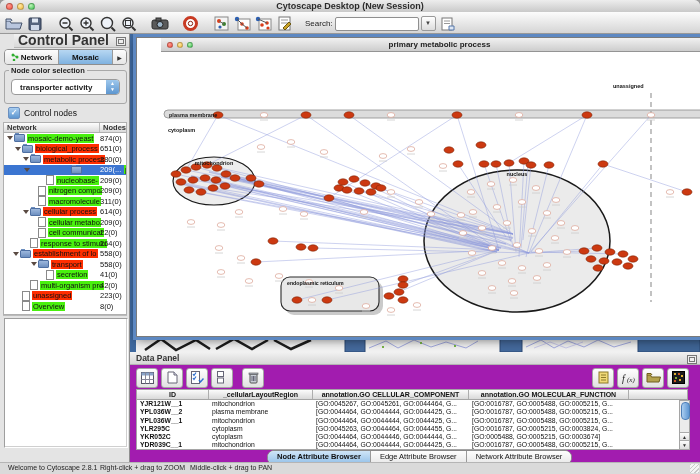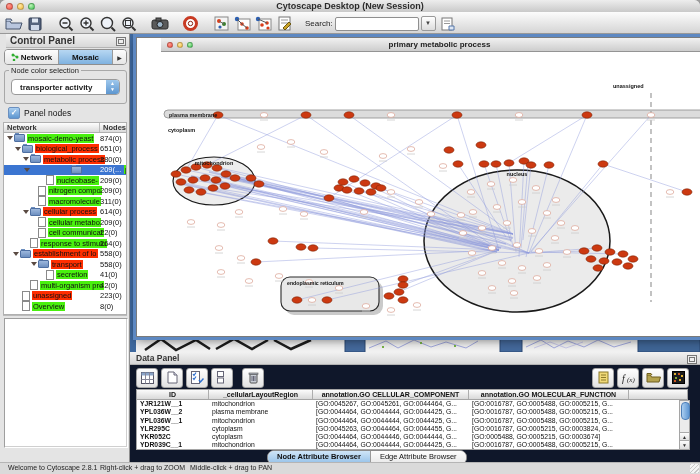--- a/index.html
+++ b/index.html
@@ -24,36 +24,36 @@
   .tgap{width:10px;flex:0 0 auto;}
   #searchwrap{display:flex;align-items:center;margin-left:10px;gap:2px;}
   #searchlabel{font-size:8px;color:#222;}
   #searchinput{width:78px;height:12px;border:1px solid #8f8f8f;border-radius:2px;background:#fff;
     font-size:8px;padding:0 2px;font-family:"Liberation Sans",sans-serif;}
   #searchdrop{width:13px;height:13px;border:1px solid #9a9a9a;border-radius:2px;
     background:linear-gradient(#fff,#dcdcdc);font-size:6px;line-height:12px;text-align:center;color:#444;}
   
   #controlpanel{position:absolute;left:0;top:34px;width:130px;height:429px;
     background:#e4e4e4;border-right:1px solid #8f8f8f;box-sizing:border-box;}
-  #cp-header{position:absolute;top:0;left:6px;right:0;height:13px;
+  #cp-header{position:absolute;top:0;left:14px;right:0;height:13px;
     background:linear-gradient(#f2f2f2,#d8d8d8);border-bottom:1px solid #b5b5b5;
-    font-weight:bold;font-size:10px;line-height:13px;padding-left:4px;color:#333;}
+    font-weight:bold;font-size:14px;line-height:13px;padding-left:4px;color:#333;}
   .floaticon{position:absolute;right:3px;top:3px;width:8px;height:7px;border:1px solid #777;background:#eee;}
   .floaticon:before{content:"";position:absolute;left:1px;top:1px;width:4px;height:3px;border:1px solid #777;}
   #cp-tabs{position:absolute;top:15px;left:4px;width:121px;height:14px;display:flex;
     border:1px solid #8e8e8e;border-radius:4px;overflow:hidden;background:#f4f4f4;}
   .cptab{flex:1;display:flex;align-items:center;justify-content:center;gap:2px;
     font-size:8px;font-weight:bold;background:linear-gradient(#fdfdfd,#e6e6e6);border-right:1px solid #9a9a9a;}
   .cptab.sel{background:linear-gradient(#b7d7f2,#7fb2e0);}
   .cptab-arrow{flex:0 0 13px;display:flex;align-items:center;justify-content:center;
     font-size:6px;color:#333;background:linear-gradient(#fdfdfd,#e6e6e6);}
   #groupbox{position:absolute;top:36px;left:4px;width:121px;height:32px;
     border:1px solid #a8a8a8;border-radius:3px;}
   #grouplegend{position:absolute;top:-5px;left:4px;background:#e4e4e4;padding:0 2px;
-    font-size:7.5px;font-weight:normal;color:#222;text-align:right;}
+    font-size:7.5px;font-weight:bold;color:#222;text-align:right;}
   #combo{position:absolute;top:8px;left:6px;width:107px;height:14px;border:1px solid #9a9a9a;
     border-radius:4px;background:#fff;display:flex;align-items:center;overflow:hidden;}
   #combo .val{flex:1;font-size:8px;padding-left:8px;font-weight:bold;color:#222;white-space:nowrap;}
   #combo .arrows{width:13px;align-self:stretch;background:linear-gradient(#9ec7ec,#5d96d0);
     color:#fff;font-size:5px;line-height:6px;text-align:center;}
   #selectnodes{position:absolute;top:73px;left:8px;display:flex;align-items:center;gap:4px;}
   #checkbox{width:10px;height:10px;border:1px solid #6a8fc0;border-radius:2px;
     background:linear-gradient(#a8cdf0,#5d96d0);color:#fff;font-size:8px;line-height:10px;text-align:center;font-weight:bold;}
   #selectnodes .cblbl{font-size:8.5px;color:#111;}
   #treeheader{position:absolute;top:88px;left:3px;width:124px;height:11px;display:flex;
@@ -87,21 +87,21 @@
   #strip{position:absolute;left:6px;top:302px;width:564px;height:16px;}
   #netwindow{position:absolute;left:6px;top:3px;width:557px;height:298px;background:#fff;
     border:1px solid #7a7a7a;box-sizing:content-box;
     box-shadow:0 0 0 3px #5d88c2,0 3px 10px rgba(0,0,0,.55);padding-left:24px;}
   #nw-titlebar{height:13px;background:linear-gradient(#f1f1f1,#cdcdcd);border-bottom:1px solid #949494;
     position:relative;display:flex;align-items:center;}
   #nw-title{position:absolute;left:0;right:0;text-align:center;font-size:8px;font-weight:bold;color:#222;}
   .lights.small .light{width:6px;height:6px;}
   #canvas{position:relative;width:553px;height:283px;background:#fff;overflow:hidden;}
   
-  #datapanel{position:absolute;left:130px;top:352px;width:570px;height:111px;background:#0f172a;}
+  #datapanel{position:absolute;left:130px;top:352px;width:570px;height:111px;background:#a21caf;}
   #dp-header{position:absolute;top:0;left:0;right:0;height:12px;
     background:linear-gradient(#f2f2f2,#d6d6d6);border-bottom:1px solid #b2b2b2;
     font-weight:bold;font-size:8.5px;line-height:12px;padding-left:6px;color:#333;}
   #dp-toolbar{position:absolute;top:14px;left:0;right:0;height:23px;display:flex;align-items:center;padding-left:6px;}
   .dbtn{width:20px;height:18px;border:1px solid #a5a5a5;border-radius:3px;margin-right:3px;
     background:linear-gradient(#fefefe,#e2e2e2);display:flex;align-items:center;justify-content:center;flex:0 0 auto;}
   #dp-right{position:absolute;right:8px;top:14px;height:23px;display:flex;align-items:center;}
   #dtablehead{position:absolute;top:37px;left:6px;width:552px;height:11px;display:flex;
     border:1px solid #a5a5a5;box-sizing:border-box;background:linear-gradient(#fbfbfb,#d9d9d9);}
   .hcell{font-size:7px;font-weight:bold;text-align:center;line-height:9px;border-right:1px solid #adadad;
@@ -275,21 +275,21 @@
     </div>
     <div id="groupbox">
       <div id="grouplegend">Node color selection</div>
       <div id="combo">
         <span class="val">transporter activity</span>
         <span class="arrows">▲<br>▼</span>
       </div>
     </div>
     <div id="selectnodes">
       <div id="checkbox">✓</div>
-      <span class="cblbl">Panel nodes</span>
+      <span class="cblbl">Control nodes</span>
     </div>
     <div id="treeheader">
       <div class="th1">Network</div>
       <div class="th2">Nodes</div>
     </div>
     <div id="tree">
         <div class="trow" style="padding-left: 3px;">
           <span class="tri"></span>
           <span class="fold"></span>
           <span class="lbl g">mosaic-demo-yeast</span>
@@ -825,20 +825,21 @@
     <div id="vscroll">
       <div id="vthumb"></div>
       <div class="sbtn" style="bottom:8px;">▲</div>
       <div class="sbtn" style="bottom:0;">▼</div>
     </div>
   </div>
 
   <div id="attrtabs">
     <div class="atab sel">Node Attribute Browser</div>
     <div class="atab">Edge Attribute Browser</div>
+    <div class="atab">Network Attribute Browser</div>
   </div>
 
   <div id="statusbar">
     <span class="status" style="left:8px;">Welcome to Cytoscape 2.8.1</span>
     <span class="status" style="left:100px;">Right-click + drag to ZOOM</span>
     <span class="status" style="left:190px;">Middle-click + drag to PAN</span>
     <div id="grip"></div>
   </div>
 
 </div>

